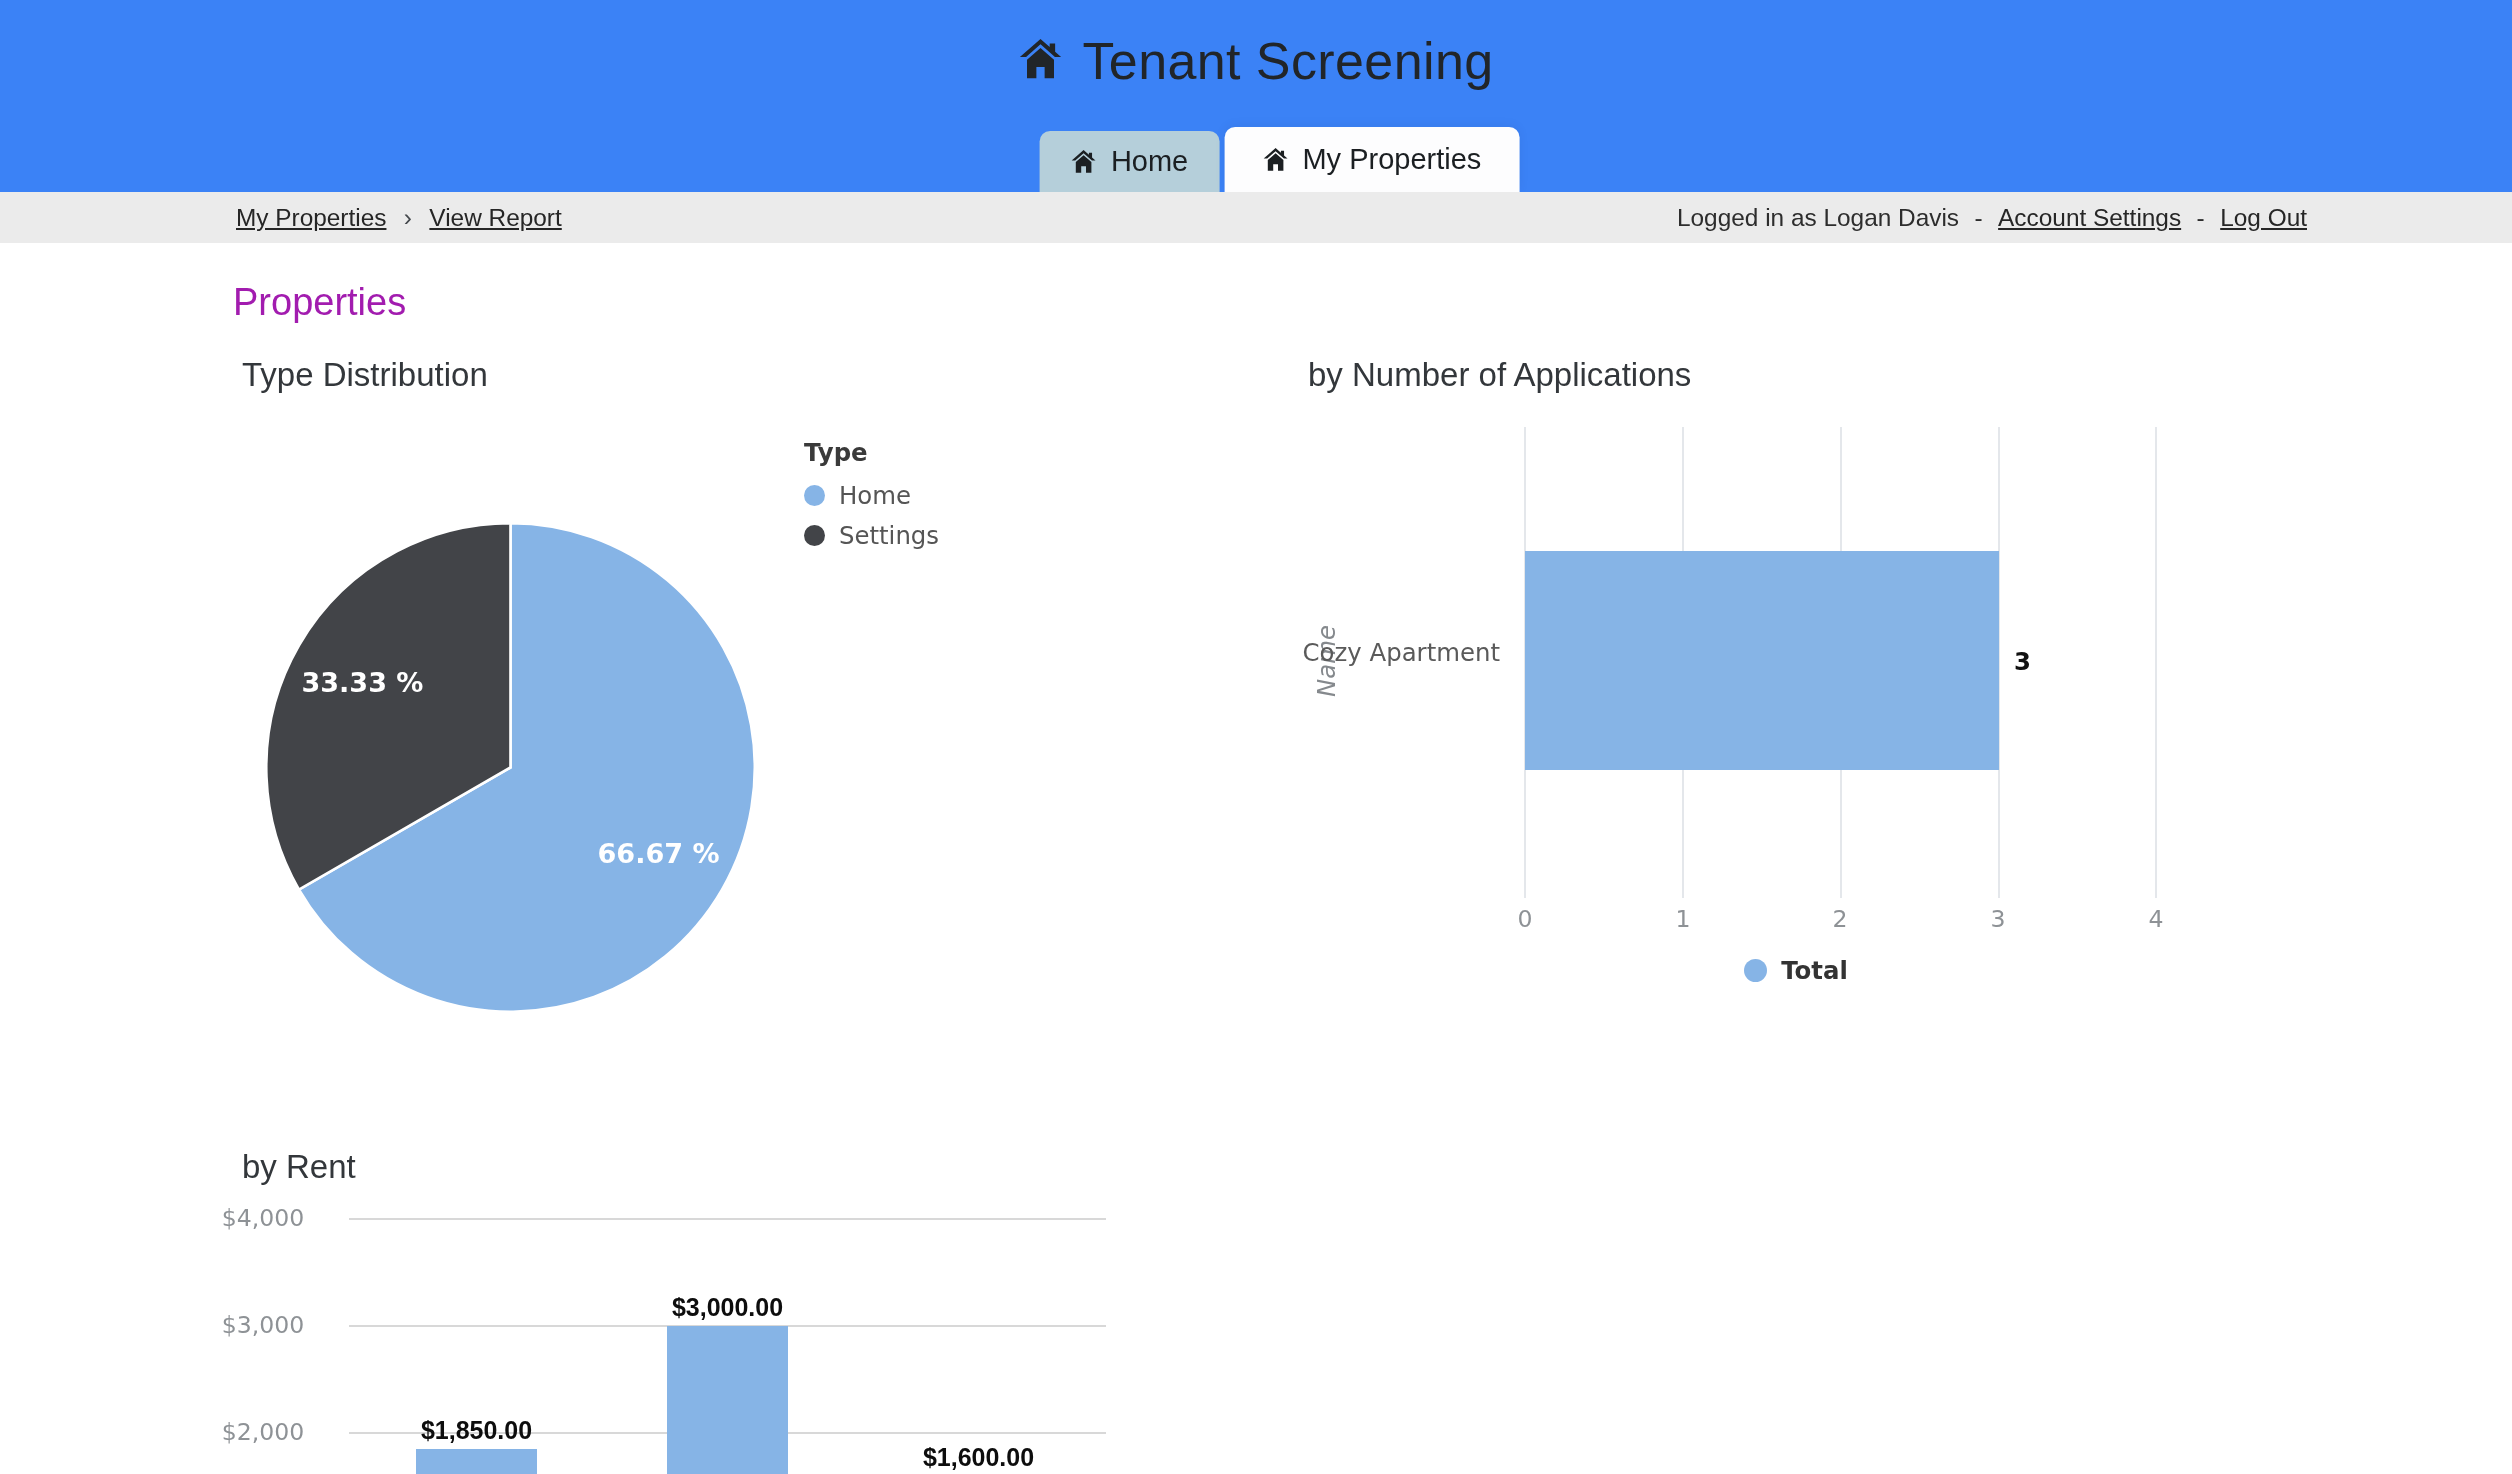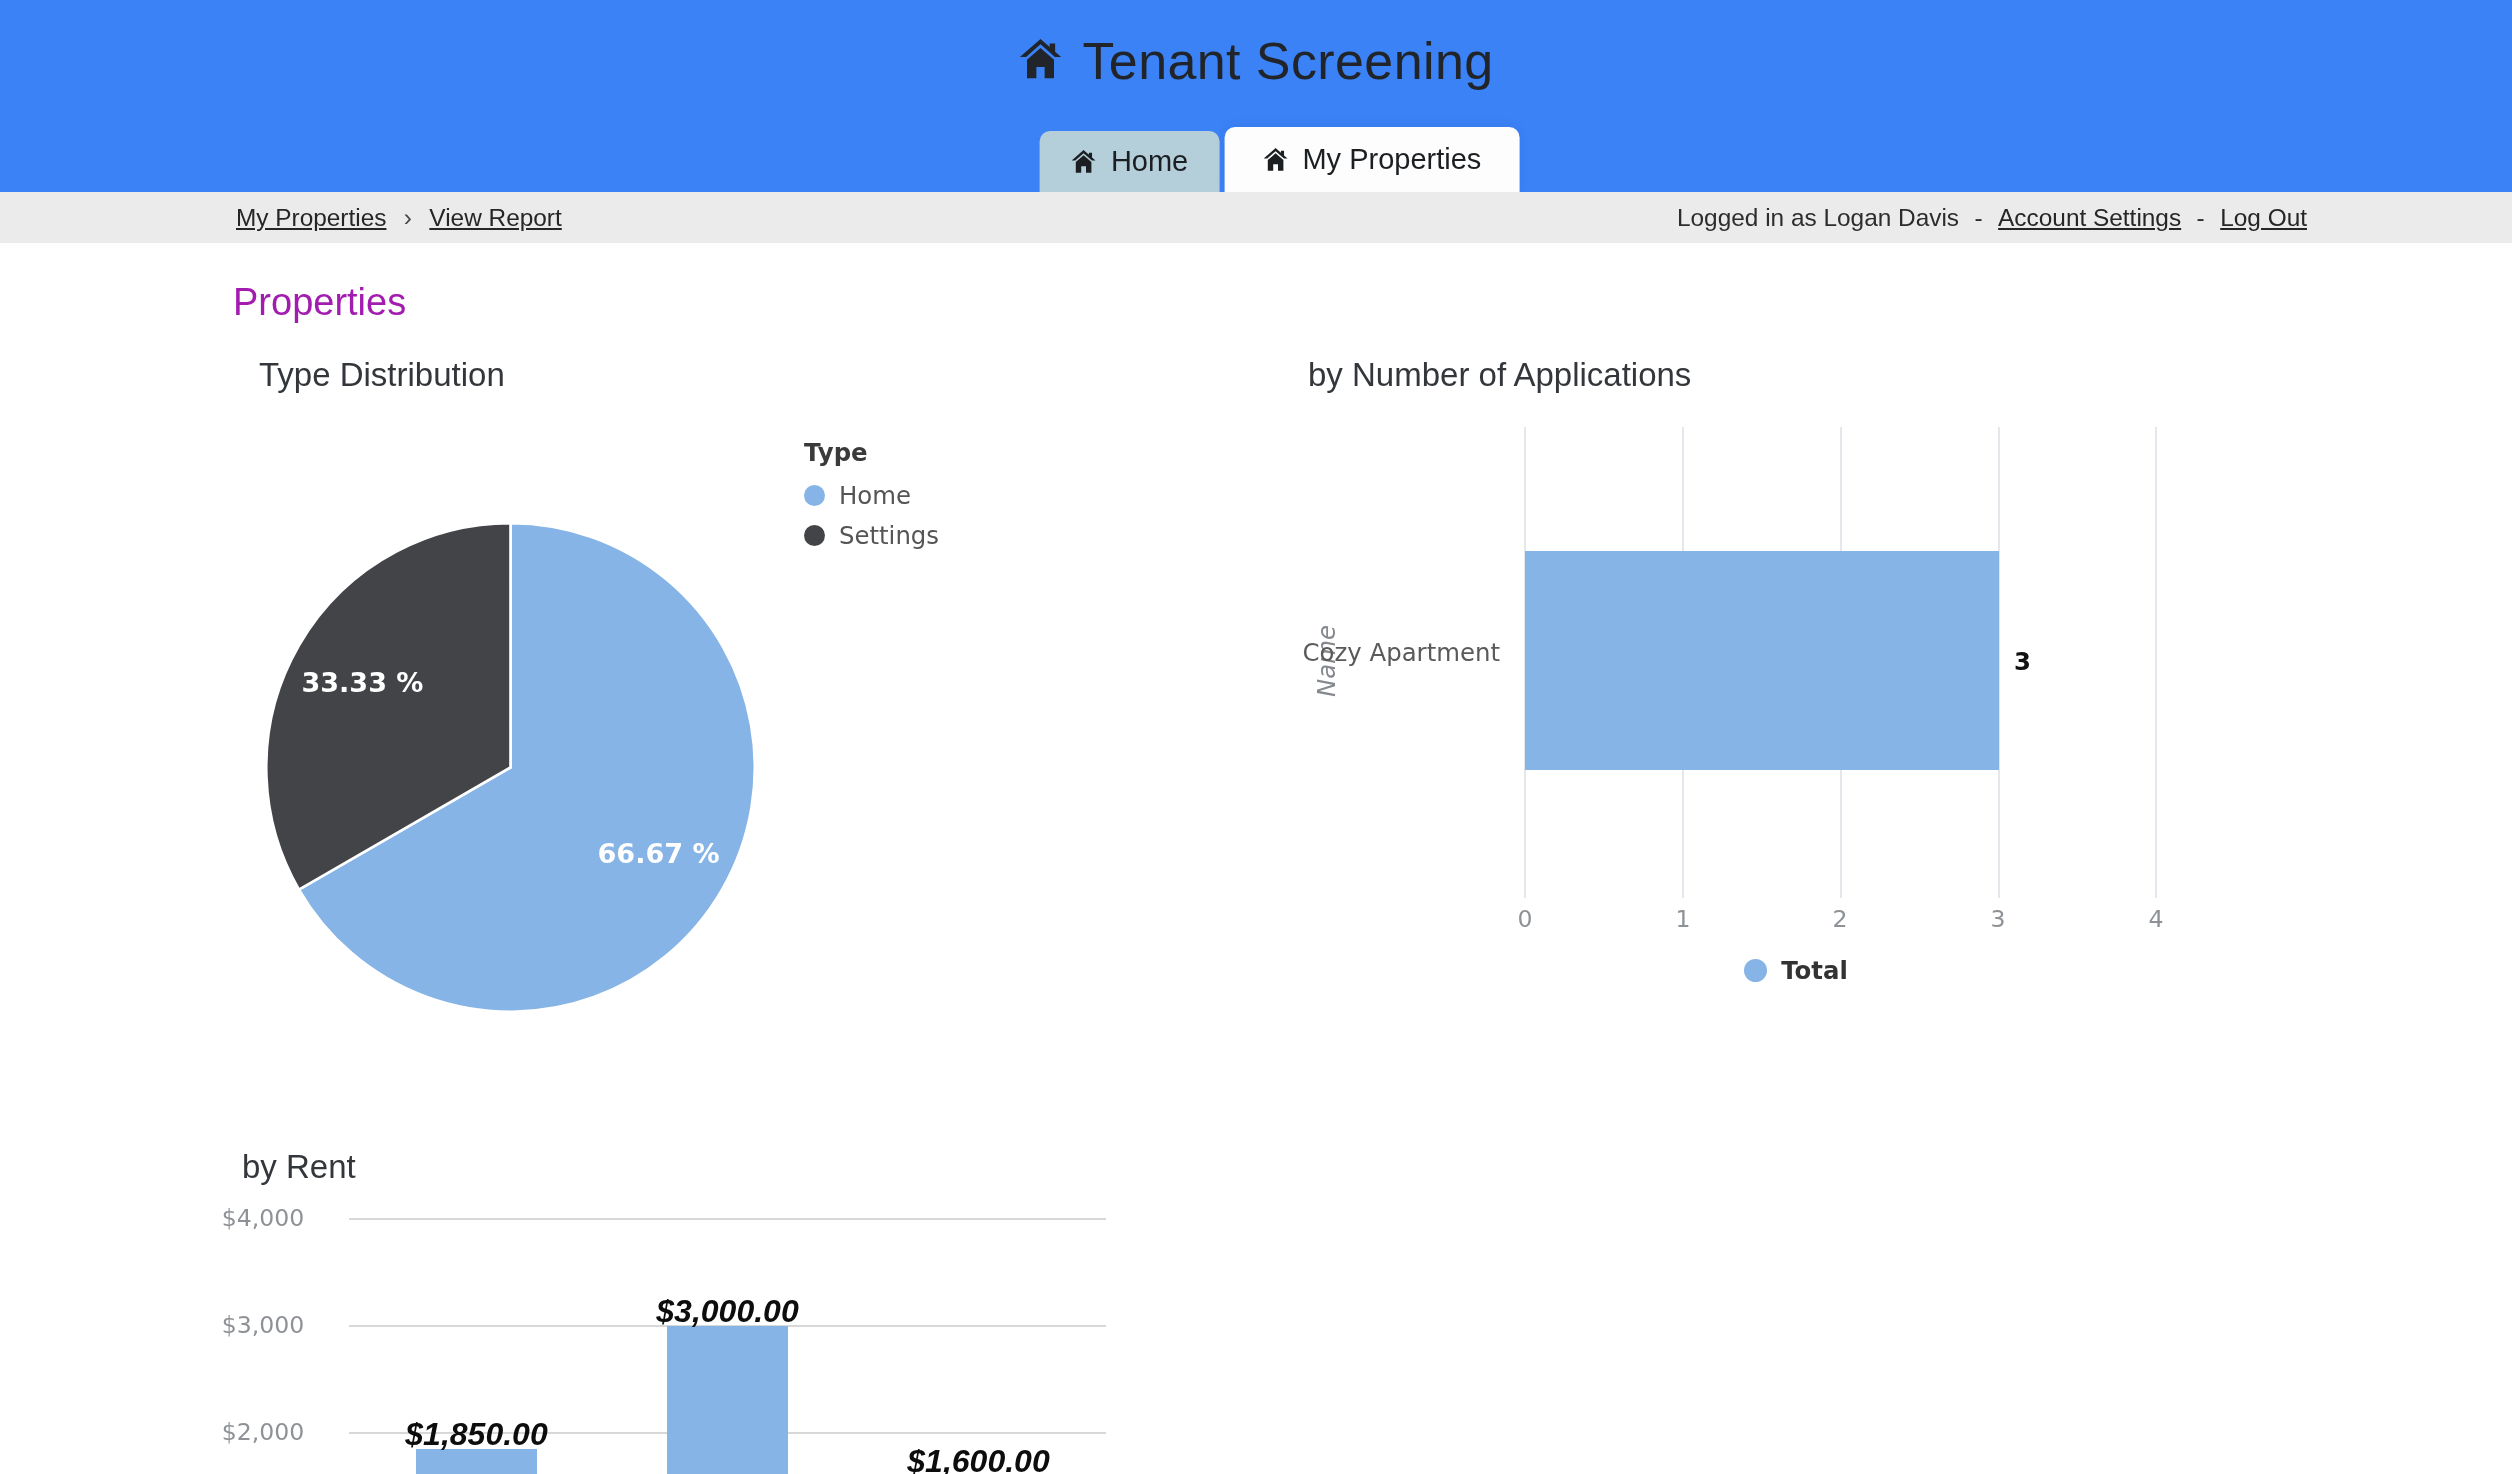--- a/index.html
+++ b/index.html
@@ -24,21 +24,21 @@
             display:flex;align-items:center;justify-content:space-between;box-sizing:border-box;
             padding:0 205px 0 236px;font-size:24.4px;color:#2d2d2d;}
   .crumbbar a{color:#262626;text-decoration:underline;cursor:pointer;}
   .crumb-sep{margin:0 17.4px;color:#44484c;}
   .user-name{font-weight:normal;}
   .user-sep{margin:0 8.7px;}
 
   
   .page-heading{position:absolute;left:233px;top:281px;font-size:38px;color:#a21caf;}
   .chart-title{position:absolute;font-size:33px;color:#33373b;}
-  #pie-title{left:242px;top:356px;margin-left:17px;}
+  #pie-title{left:242px;top:356px;}
   #hbar-title{left:1308px;top:356px;}
   #vbar-title{left:242px;top:1148px;}
 
   
   #pie-chart{position:absolute;left:261px;top:518px;}
   .pie-label{font-family:"DejaVu Sans",sans-serif;font-size:31px;font-weight:bold;fill:#ffffff;}
   #pie-legend{position:absolute;left:804px;top:438px;font-family:"DejaVu Sans",sans-serif;}
   .legend-title{font-size:24.4px;font-weight:bold;color:#3a3a3a;margin-bottom:14px;}
   .legend-row{display:flex;align-items:center;gap:14px;margin-bottom:11.3px;font-size:24.4px;color:#555;}
   .dot{width:21px;height:21px;border-radius:50%;flex:0 0 auto;}
@@ -54,22 +54,22 @@
   .hbar-cat{position:absolute;left:1186px;width:314px;text-align:right;
             font-family:"DejaVu Sans",sans-serif;font-size:24.4px;color:#5a5a5a;}
   .axis-name{position:absolute;left:1326px;top:661px;transform:translate(-50%,-50%) rotate(-90deg);
              font-family:"DejaVu Sans",sans-serif;font-style:italic;font-size:24.4px;color:#85898d;}
   .hbar-legend{position:absolute;left:1372px;top:956px;width:848px;display:flex;
                justify-content:center;align-items:center;gap:14px;
                font-family:"DejaVu Sans",sans-serif;font-size:24.4px;font-weight:bold;color:#333;}
 
   
   .vbar-bar{position:absolute;width:121px;background:#86b4e6;}
-  .vbar-value{position:absolute;width:209px;text-align:center;font-size:32px;font-weight:bold;
-              color:#0d0d0d;font-family:"Liberation Sans",sans-serif;font-style:italic;}
+  .vbar-value{position:absolute;width:209px;text-align:center;font-size:25px;font-weight:bold;
+              color:#0d0d0d;font-family:"Liberation Sans",sans-serif;}
   .vbar-ytick{position:absolute;left:201px;width:124px;text-align:center;
               font-family:"DejaVu Sans",sans-serif;font-size:23.6px;color:#8e9296;}
 </style>
 </head>
 <body>
 
 <div class="stage">
 
   <div class="header">
     <div class="title-row">

